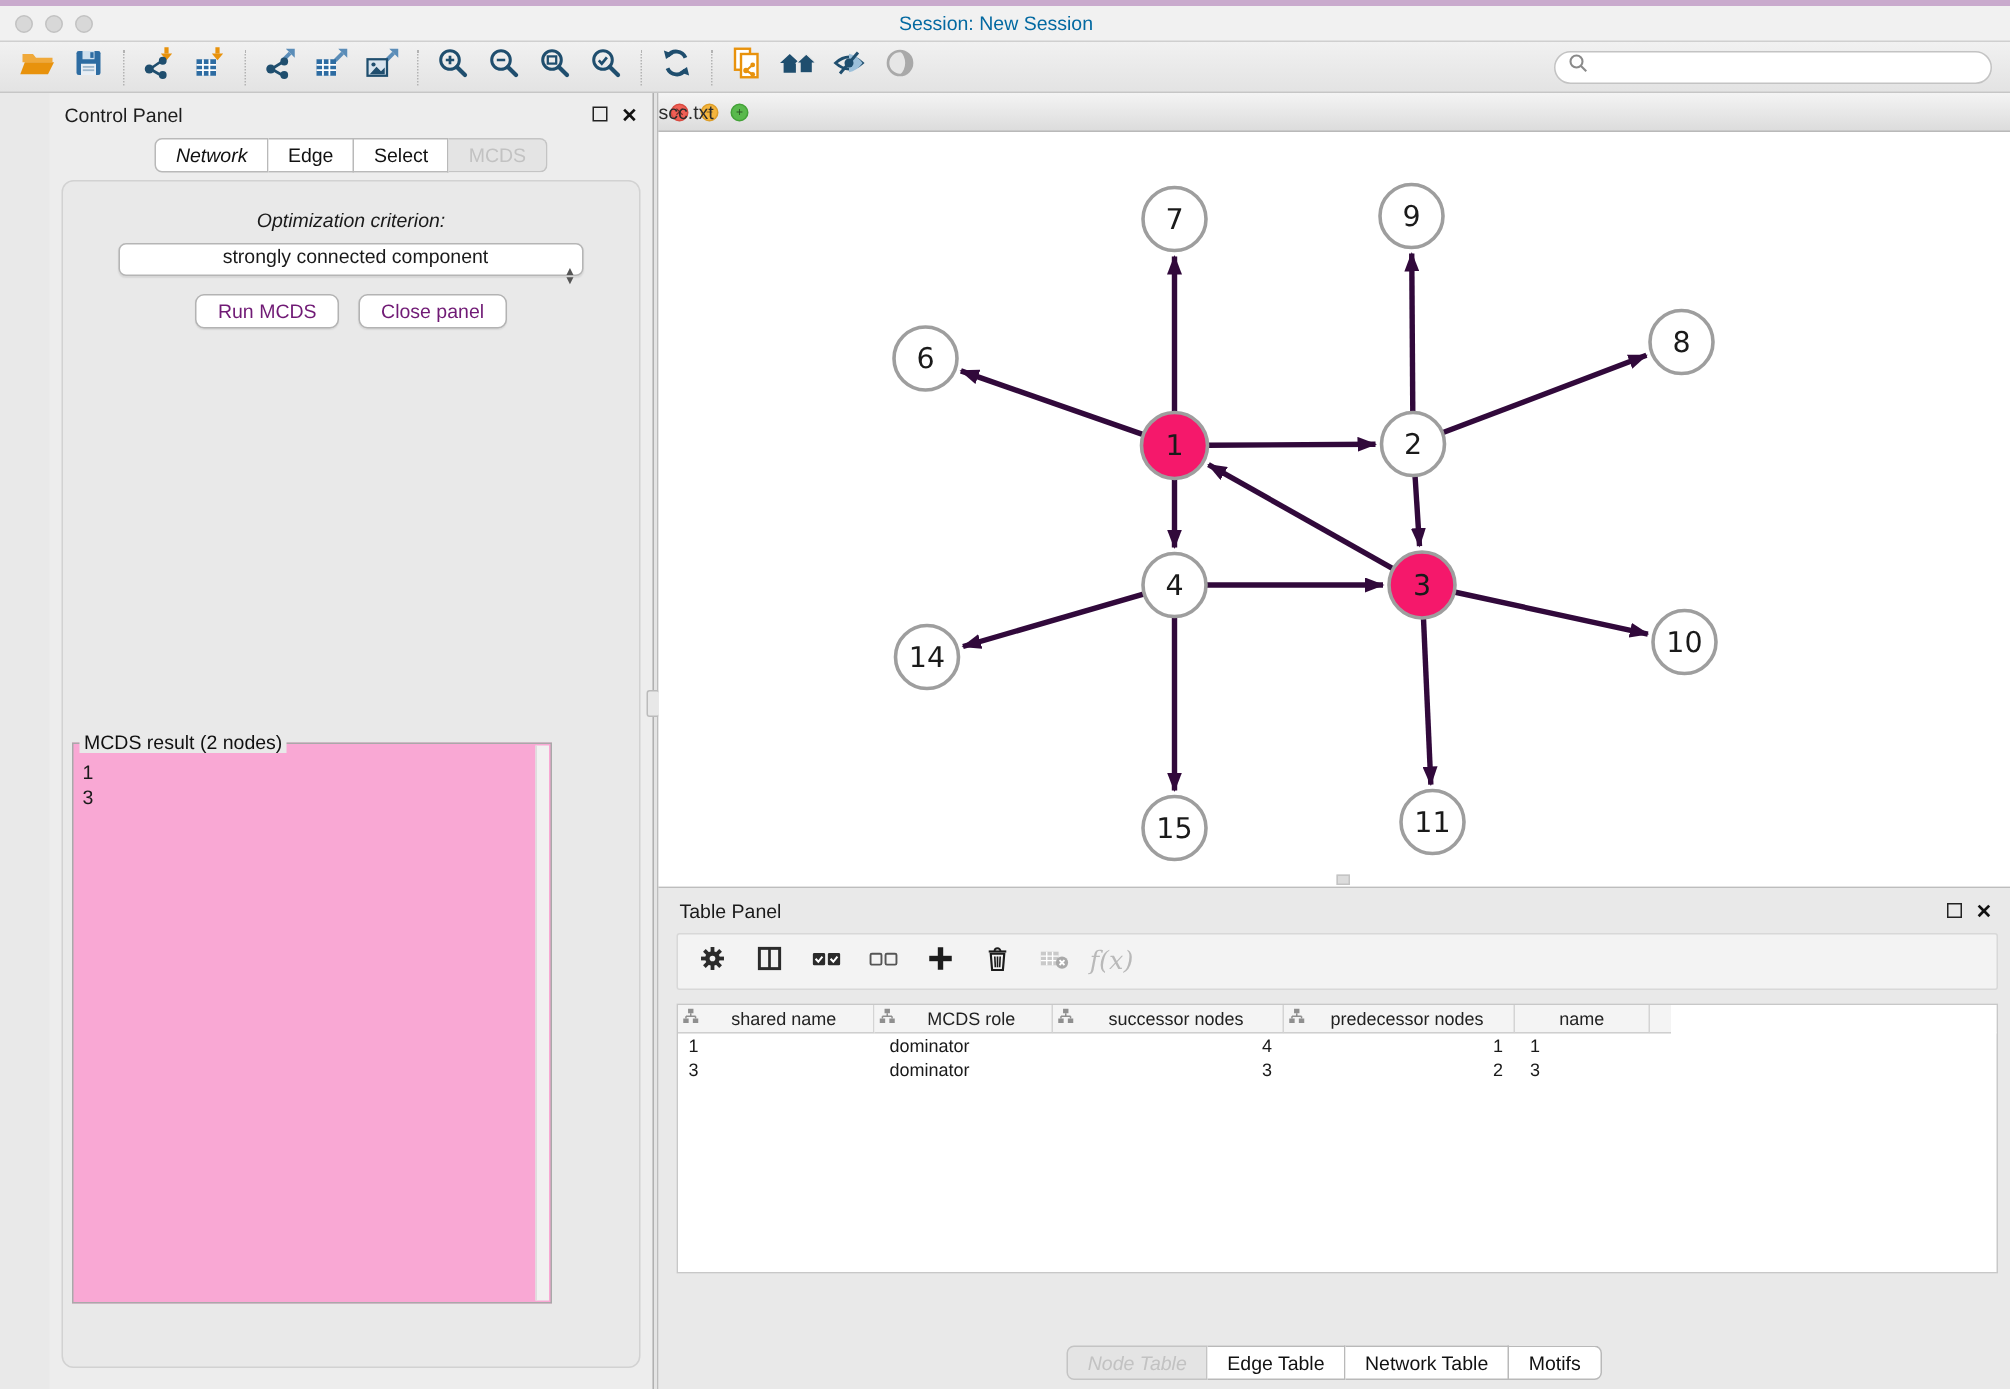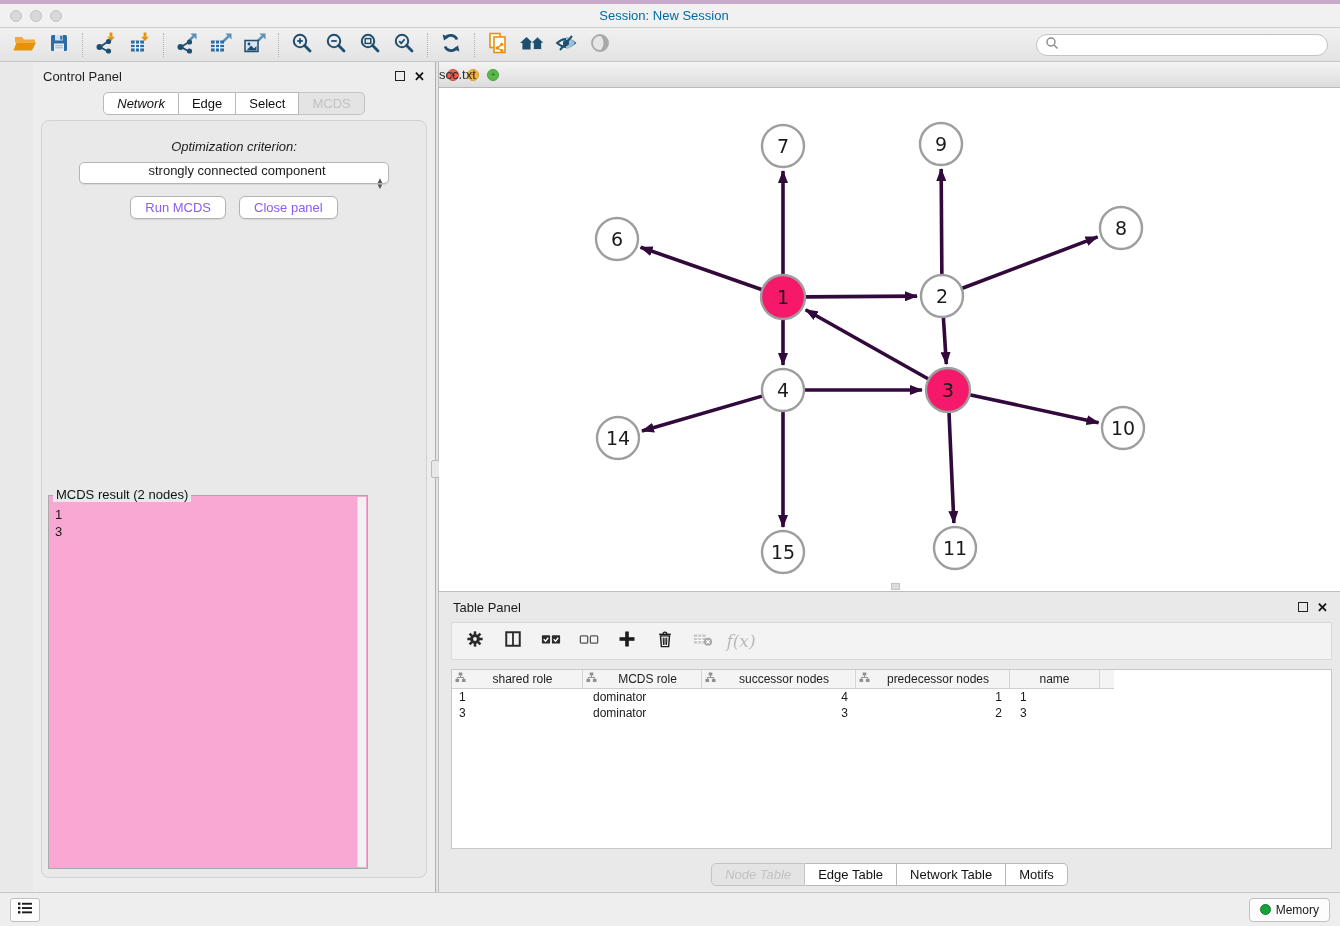--- a/index.html
+++ b/index.html
@@ -35,21 +35,21 @@
   .seg { border:1px solid #b9b9b9; border-left:none; background:#fff; font-size:13px; padding:3px 13px; color:#111; }
   .seg:first-child { border-left:1px solid #b9b9b9; border-radius:5px 0 0 5px;font-style:italic; }
   .seg:last-child { border-radius:0 5px 5px 0; }
   .seg.active { background:#e4e4e4; color:#c2c2c2; border-color:#c4c4c4; }
   .cpanel-body { position:absolute; left:8px; right:8px; top:58px; bottom:14px; background:#e9e9e9; border:1px solid #d2d2d2; border-radius:8px; }
   .opt-label { text-align:center; font-size:13px; margin-top:18px;font-style:italic; }
   .opt-select { margin:8px auto 0; width:310px; height:22px; background:#fff; border:1px solid #b5b5b5; border-radius:5px; display:flex; align-items:center; padding:0 4px 0 10px; font-size:13px; box-shadow:0 1px 1px rgba(0,0,0,.08);flex-direction:column; }
   .stepper { margin-left:auto; display:flex; flex-direction:column; align-items:center; line-height:0; color:#555; }
   .stepper span { font-size:8px; line-height:6px; }
   .btn-row { display:flex; justify-content:center; gap:13px; margin-top:12px; }
-  .push-btn { background:#fff; border:1px solid #b3b3b3; border-radius:6px; font-size:13px; padding:3px 14px; box-shadow:0 1px 1px rgba(0,0,0,.08); color:#8b5cf6; }
+  .push-btn { background:#fff; border:1px solid #b3b3b3; border-radius:6px; font-size:13px; padding:3px 14px; box-shadow:0 1px 1px rgba(0,0,0,.08); color:#701a75; }
   .result-box { position:absolute; left:6px; width:320px; top:374px; height:374px; border:1px solid #a9a9a9; background:#f9a8d4; }
   .result-legend { position:absolute; top:-9px; left:4px; background:#e9e9e9; padding:0 3px; font-size:13px; color:#111; }
   .result-text { position:absolute; inset:10px 10px 2px 6px; font-size:13px; line-height:17px; white-space:pre; overflow:hidden; }
   .result-sb { position:absolute; top:1px; bottom:1px; right:1px; width:9px; background:#f1f1f1; border-left:1px solid #ddd; }
 
   
   .splitter { width:4px; background:#e4e4e4; border-left:1px solid #b0b0b0; border-right:1px solid #bdbdbd; position:relative; flex-shrink:0; }
   .grip-v { position:absolute; top:398px; left:-5px; width:9px; height:18px; background:#e8e8e8; border:1px solid #bbb; border-radius:2px; }
 
   
@@ -474,21 +474,21 @@
                       <rect x="0.5" y="7" width="3.6" height="3"></rect>
                       <rect x="6.9" y="7" width="3.6" height="3"></rect>
                     </g>
                     <g stroke="#8f8f8f" stroke-width="1">
                       <line x1="5.5" y1="3.5" x2="5.5" y2="5.5"></line>
                       <line x1="2.3" y1="5.5" x2="8.7" y2="5.5"></line>
                       <line x1="2.3" y1="5.5" x2="2.3" y2="7"></line>
                       <line x1="8.7" y1="5.5" x2="8.7" y2="7"></line>
                     </g>
                   </svg></span>
-              <span class="th-label">shared role</span>
+              <span class="th-label">shared name</span>
             </div>
             <div class="th">
               <span class="tree-ico"><svg width="11" height="11" viewBox="0 0 11 11">
                     <g fill="#8f8f8f">
                       <rect x="3.7" y="0.5" width="3.6" height="3"></rect>
                       <rect x="0.5" y="7" width="3.6" height="3"></rect>
                       <rect x="6.9" y="7" width="3.6" height="3"></rect>
                     </g>
                     <g stroke="#8f8f8f" stroke-width="1">
                       <line x1="5.5" y1="3.5" x2="5.5" y2="5.5"></line>
@@ -556,32 +556,14 @@
         <div class="tp-tabs">
           <div class="seg active">Node Table</div>
           <div class="seg">Edge Table</div>
           <div class="seg">Network Table</div>
           <div class="seg">Motifs</div>
         </div>
       </div>
     </div>
   </div>
 
-  <div class="statusbar">
-    <div class="list-btn">
-      <span><svg width="16" height="14" viewBox="0 0 16 14">
-            <g fill="#1c1c1c">
-              <rect x="1" y="1.5" width="2.4" height="2.4"></rect>
-              <rect x="1" y="5.8" width="2.4" height="2.4"></rect>
-              <rect x="1" y="10.1" width="2.4" height="2.4"></rect>
-              <rect x="5" y="1.8" width="10" height="1.9"></rect>
-              <rect x="5" y="6.1" width="10" height="1.9"></rect>
-              <rect x="5" y="10.4" width="10" height="1.9"></rect>
-            </g>
-          </svg></span>
-    </div>
-    <div class="mem-btn">
-      <span class="mem-dot"></span>
-      <span>Memory</span>
-    </div>
-  </div>
 
 </div>
 
 </body></html>

